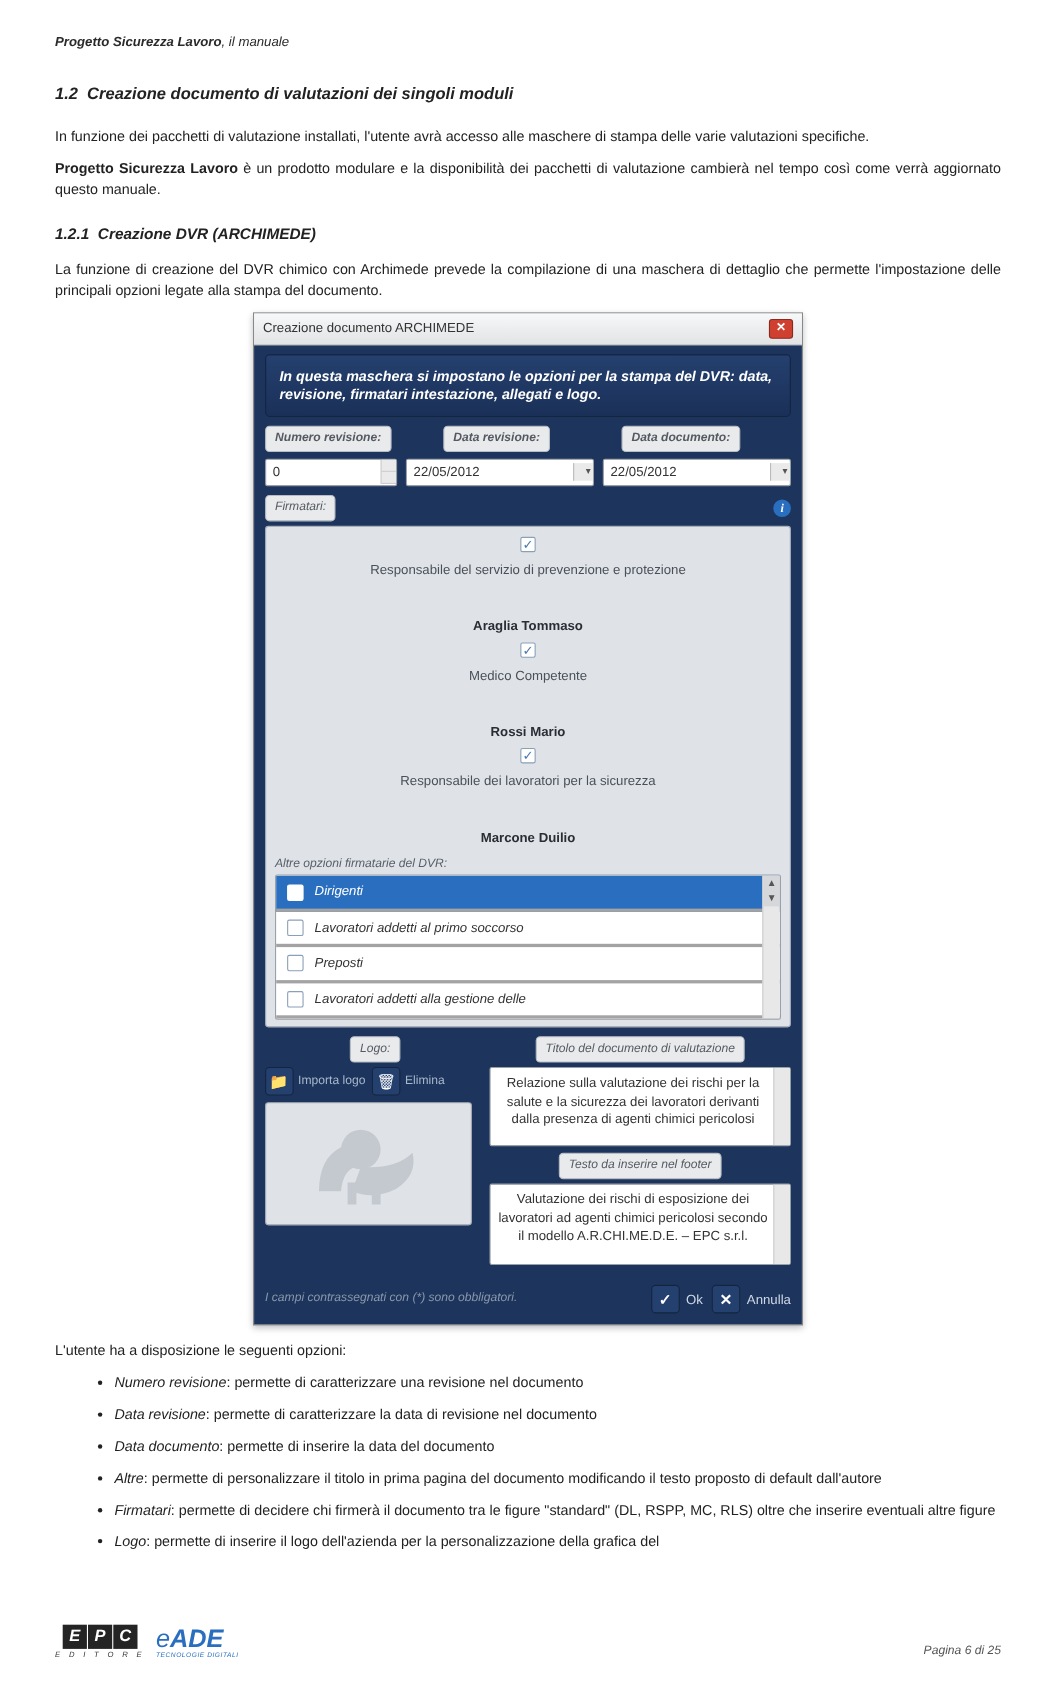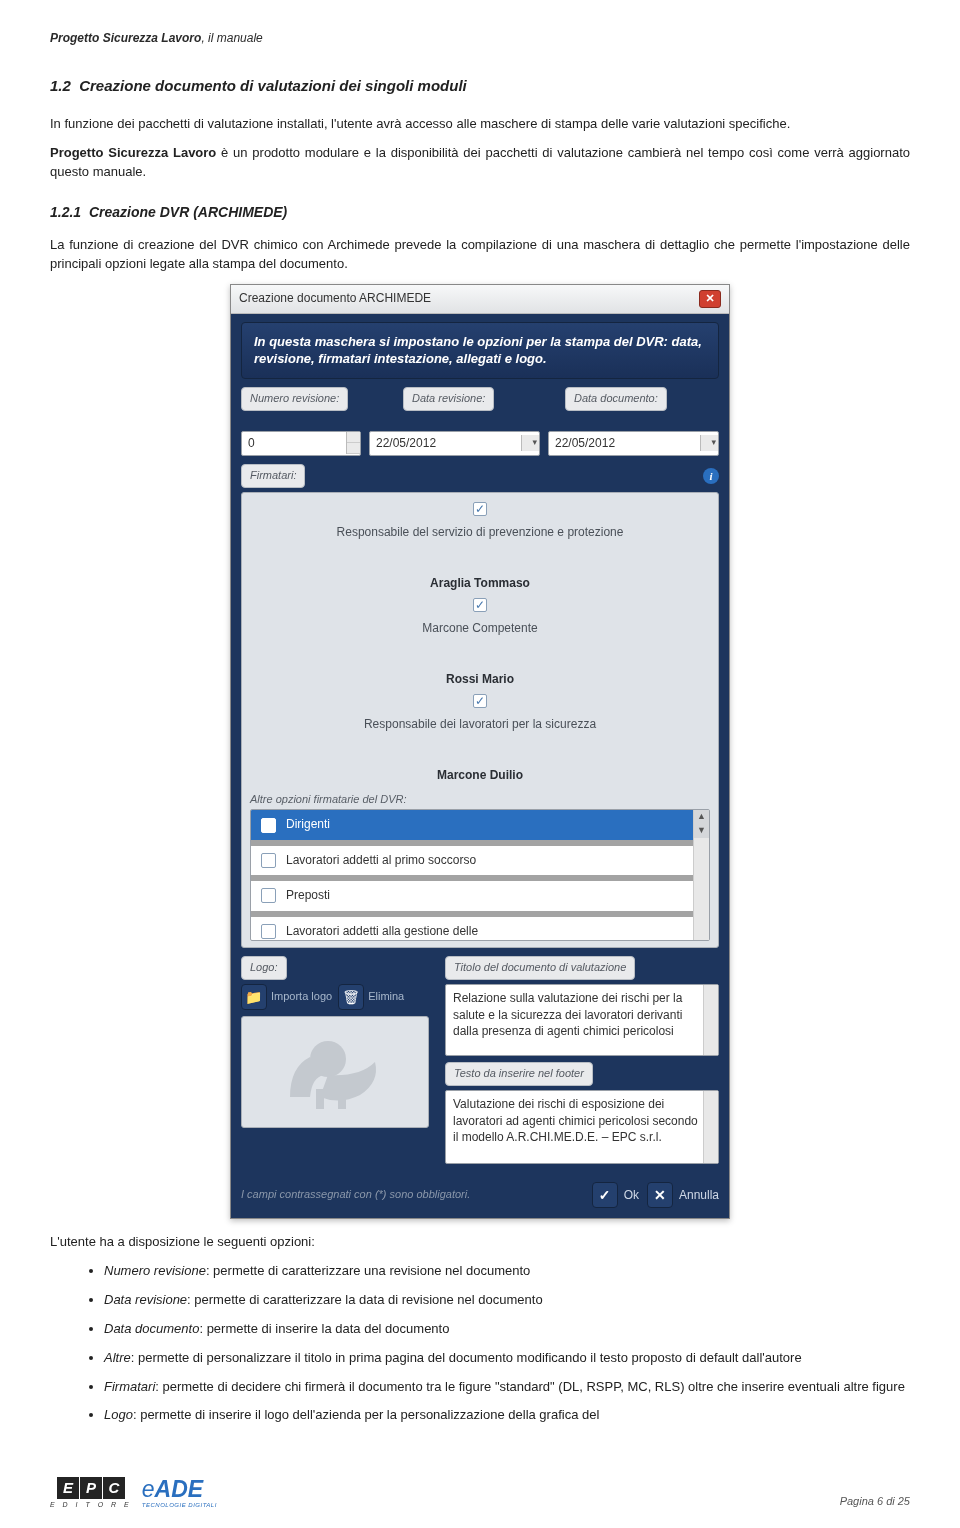--- a/index.html
+++ b/index.html
@@ -87,21 +87,22 @@
     color: #fff;
     font-weight: bold;
     font-style: italic;
     font-size: 13px;
     line-height: 1.35;
     margin-bottom: 8px;
   }
   .dlg-row3 {
     display: flex;
     gap: 8px;
-    margin-bottom: 20px;
+    margin-bottom: 6px;
+    font-weight: bold;
   }
   .dlg-label-pill {
     background: #e9eaec;
     border: 1px solid #b8bdc4;
     border-radius: 4px;
     color: #555a62;
     padding: 3px 8px;
     font-size: 11px;
     font-style: italic;
     display: inline-block;
@@ -209,36 +210,38 @@
     background:#e8e8e8; border-left:1px solid #ccc;
   }
   .altre-list .scroll .up, .altre-list .scroll .down {
     height:14px; background:#d5d7da; text-align:center; font-size:9px; color:#555; line-height:13px;
   }
   .altre-item {
     display: flex;
     align-items: center;
     gap: 10px;
     padding: 6px 10px;
-    border-bottom: 6px solid #a3a3a3;
+    border-bottom: 3px solid #a3a3a3;
     font-size: 12px;
     color: #333;
+    font-style: italic;
   }
   .altre-item.sel { background: #2a6fbf; color: #fff; }
   .altre-item .ckb {
     width: 15px; height: 15px;
     background: #fff;
     border: 1px solid #8aa0b8;
     border-radius: 2px;
   }
   .altre-item.sel .ckb { border-color:#fff;}
   .dlg-bottom {
     display: flex;
     gap: 4px;
     margin-top: 8px;
+    text-align: center;
   }
   .dlg-bottom .col-logo { width: 200px; }
   .dlg-bottom .col-text { flex: 1; }
   .logo-btns {
     display: flex;
     gap: 6px;
     margin-top: 4px;
     align-items: center;
   }
   .logo-btn {
@@ -414,21 +417,21 @@
         </div>
 
         <div class="dlg-firmatari">
           <div class="ck-row">
             <div class="ck on"></div>
             <span>Responsabile del servizio di prevenzione e protezione</span>&nbsp;&nbsp;
             <span class="name">Araglia Tommaso</span>
           </div>
           <div class="ck-row">
             <div class="ck on"></div>
-            <span>Marcone Competente</span>&nbsp;&nbsp;
+            <span>Medico Competente</span>&nbsp;&nbsp;
             <span class="name">Rossi Mario</span>
           </div>
           <div class="ck-row">
             <div class="ck on"></div>
             <span>Responsabile dei lavoratori per la sicurezza</span>&nbsp;&nbsp;
             <span class="name">Marcone Duilio</span>
           </div>
           <div class="altre-head">Altre opzioni firmatarie del DVR:</div>
           <div class="altre-list">
             <div class="altre-item sel">

